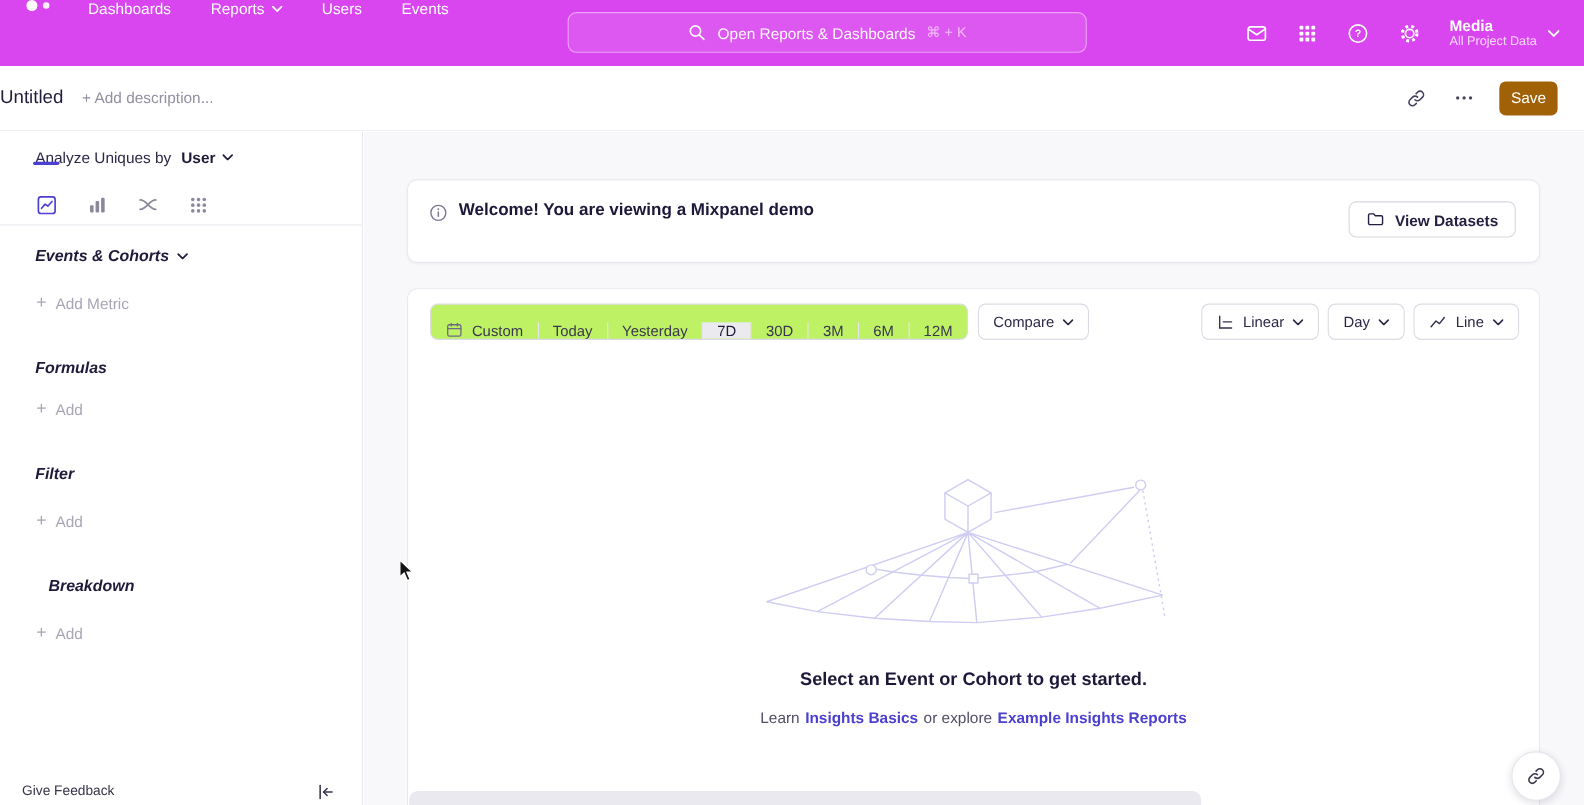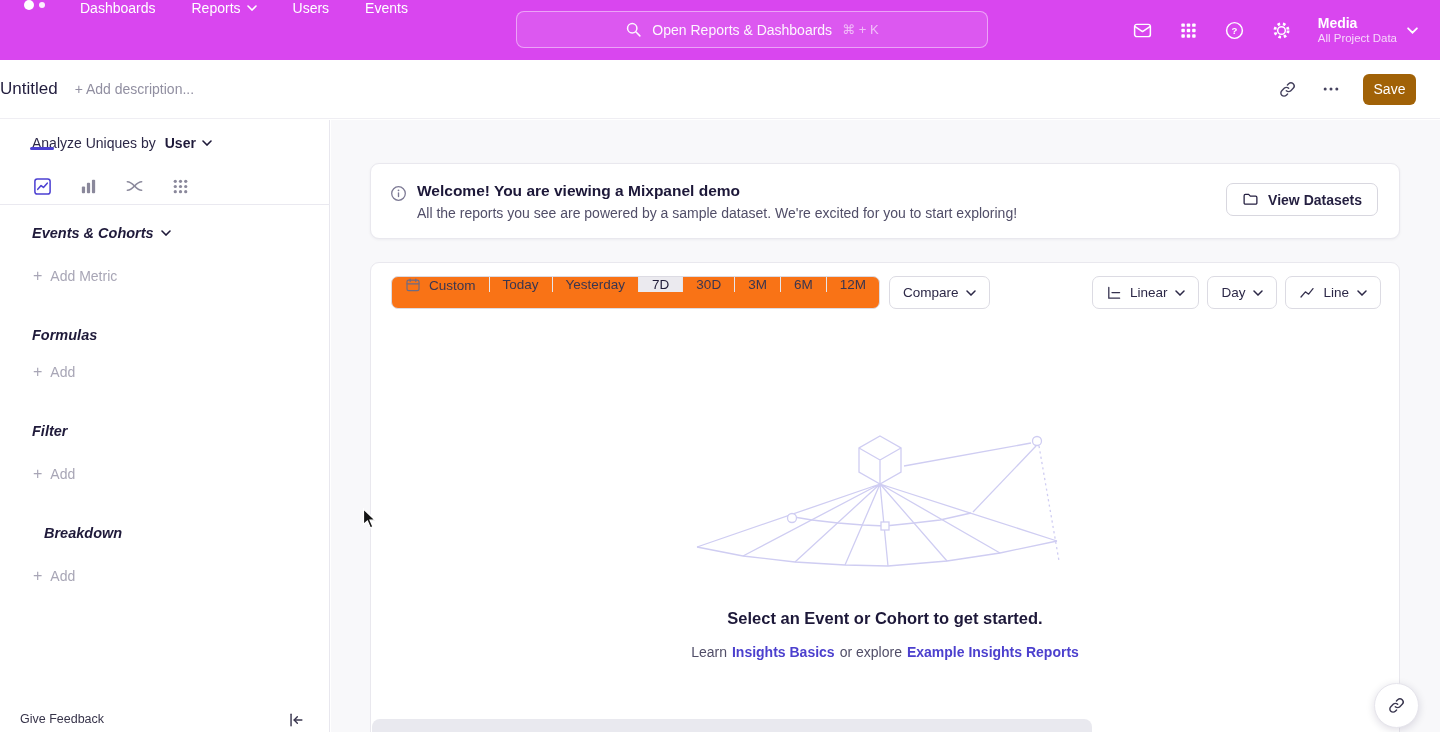--- a/index.html
+++ b/index.html
@@ -91,21 +91,21 @@
     border:1px solid #d8d7df; border-radius:7px; background:#fff;
     display:flex; align-items:center; gap:9px; font-size:14px; font-weight:700; color:#241f40; cursor:pointer;
   }
 
   
   .report-card {
     position:absolute; left:39px; top:142px; width:1030px; height:485px;
     background:#fff; border:1px solid #e9e8ee; border-radius:9px;
   }
   .toolbar { position:absolute; left:20px; right:18px; top:13px; height:33px; display:flex; align-items:center; }
-  .seg-group { display:flex; align-items:flex-start; height:33px; border:1px solid #dcdbe3; border-radius:7px; overflow:hidden; background:#f97316; }
+  .seg-group { display:flex; align-items:flex-end; height:33px; border:1px solid #dcdbe3; border-radius:7px; overflow:hidden; background:#bef264; }
   .seg {
     display:flex; align-items:center; gap:8px; padding:0 13px; font-size:13.5px; color:#3a3650;
     border-left:1px solid #e6e5ec; cursor:pointer; white-space:nowrap;
   }
   .seg:first-child { border-left:none; }
   .seg.selected { background:#ebeaef; color:#1f1b38; font-weight:500; }
   .tb-btn {
     height:33px; display:flex; align-items:center; gap:8px; padding:0 13px;
     border:1px solid #dcdbe3; border-radius:7px; background:#fff; font-size:13.5px; color:#2c2847;
     cursor:pointer; white-space:nowrap;
@@ -328,21 +328,20 @@
 
   <section class="banner">
     <span class="banner-icon">
       <svg viewBox="0 0 20 20" width="17" height="17">
           <circle cx="10" cy="10" r="8" fill="none" stroke="#7c7994" stroke-width="1.5"></circle>
           <circle cx="10" cy="6.2" r="1.05" fill="#7c7994"></circle>
           <rect x="9.2" y="8.4" width="1.6" height="6" rx="0.8" fill="#7c7994"></rect>
         </svg>
     </span>
     <div class="banner-title">Welcome! You are viewing a Mixpanel demo</div>
-    <div class="banner-sub">All the reports you see are powered by a sample dataset. We're excited for you to start exploring!</div>
     <div class="view-datasets">
       <svg viewBox="0 0 20 20" width="17" height="17" fill="none" stroke="#241f40" stroke-width="1.5" stroke-linejoin="round">
           <path d="M2.5 5.5 a1.5 1.5 0 0 1 1.5 -1.5 h3.8 l2 2 h6.2 a1.5 1.5 0 0 1 1.5 1.5 v6.5 a1.5 1.5 0 0 1 -1.5 1.5 h-12 a1.5 1.5 0 0 1 -1.5 -1.5 Z"></path>
         </svg>
       <span>View Datasets</span>
     </div>
   </section>
 
   <section class="report-card">
     <div class="toolbar">

